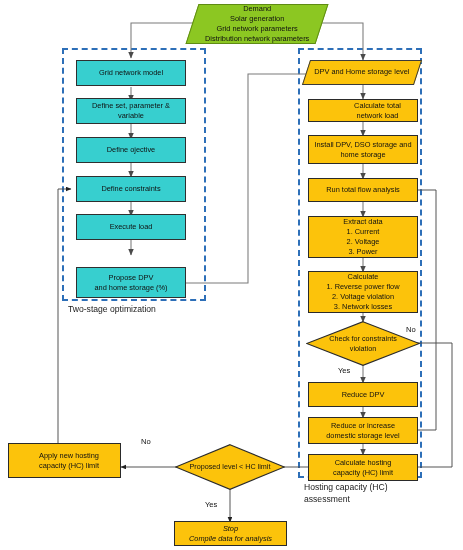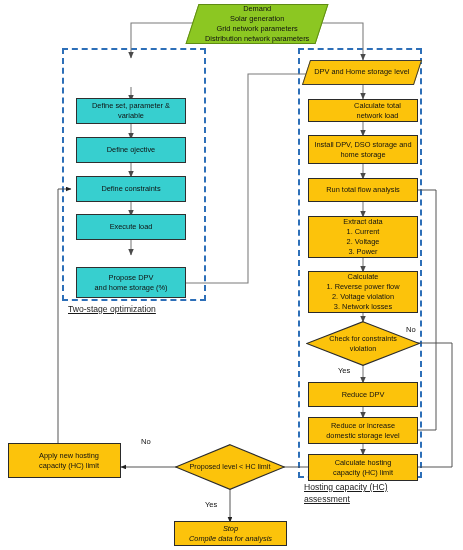--- a/index.html
+++ b/index.html
@@ -87,21 +87,20 @@
     background:transparent;
     z-index:1;
   }
   .group-caption{
     position:absolute;
     font-size:8.6px;
     color:#1a1a1a;
     line-height:1.35;
     white-space:pre-line;
     z-index:5;
-    text-decoration:underline;
   }
 
   
   .lines{
     position:absolute;
     left:0; top:0;
     width:463px; height:550px;
     z-index:2;
     pointer-events:none;
   }
@@ -172,20 +171,21 @@
     </g>
   </svg>
 
   <div class="para green" style="left:192px; top:4px; width:130px; height:40px;">
     <span>Demand
 Solar generation
 Grid network parameters
 Distribution network parameters</span>
   </div>
 
+  <div class="node teal" style="left:76px; top:60px; width:110px; height:26px;">Grid network model</div>
 
   <div class="node teal" style="left:76px; top:98px; width:110px; height:26px;">Define set, parameter &amp; variable</div>
 
   <div class="node teal" style="left:76px; top:137px; width:110px; height:26px;">Define ojective</div>
 
   <div class="node teal" style="left:76px; top:176px; width:110px; height:26px;">Define constraints</div>
 
   <div class="node teal" style="left:76px; top:214px; width:110px; height:26px;">Execute load</div>
 
   <div class="node teal" style="left:76px; top:267px; width:110px; height:31px;">Propose DPV

